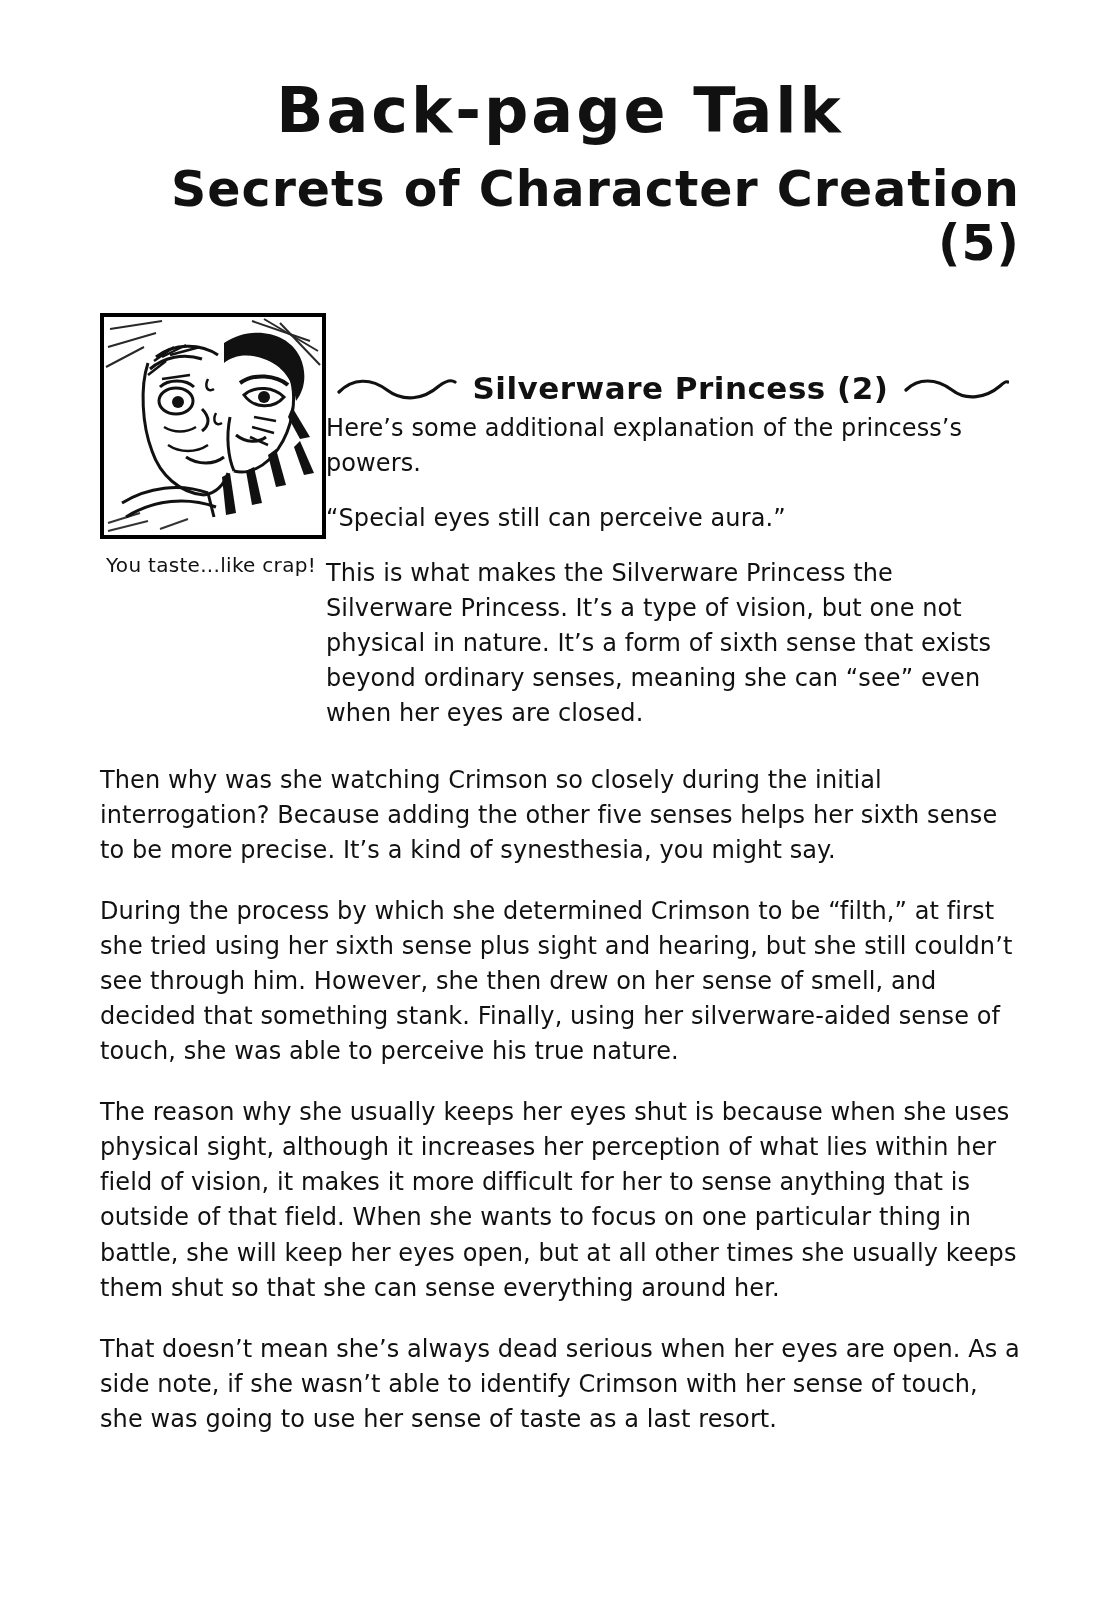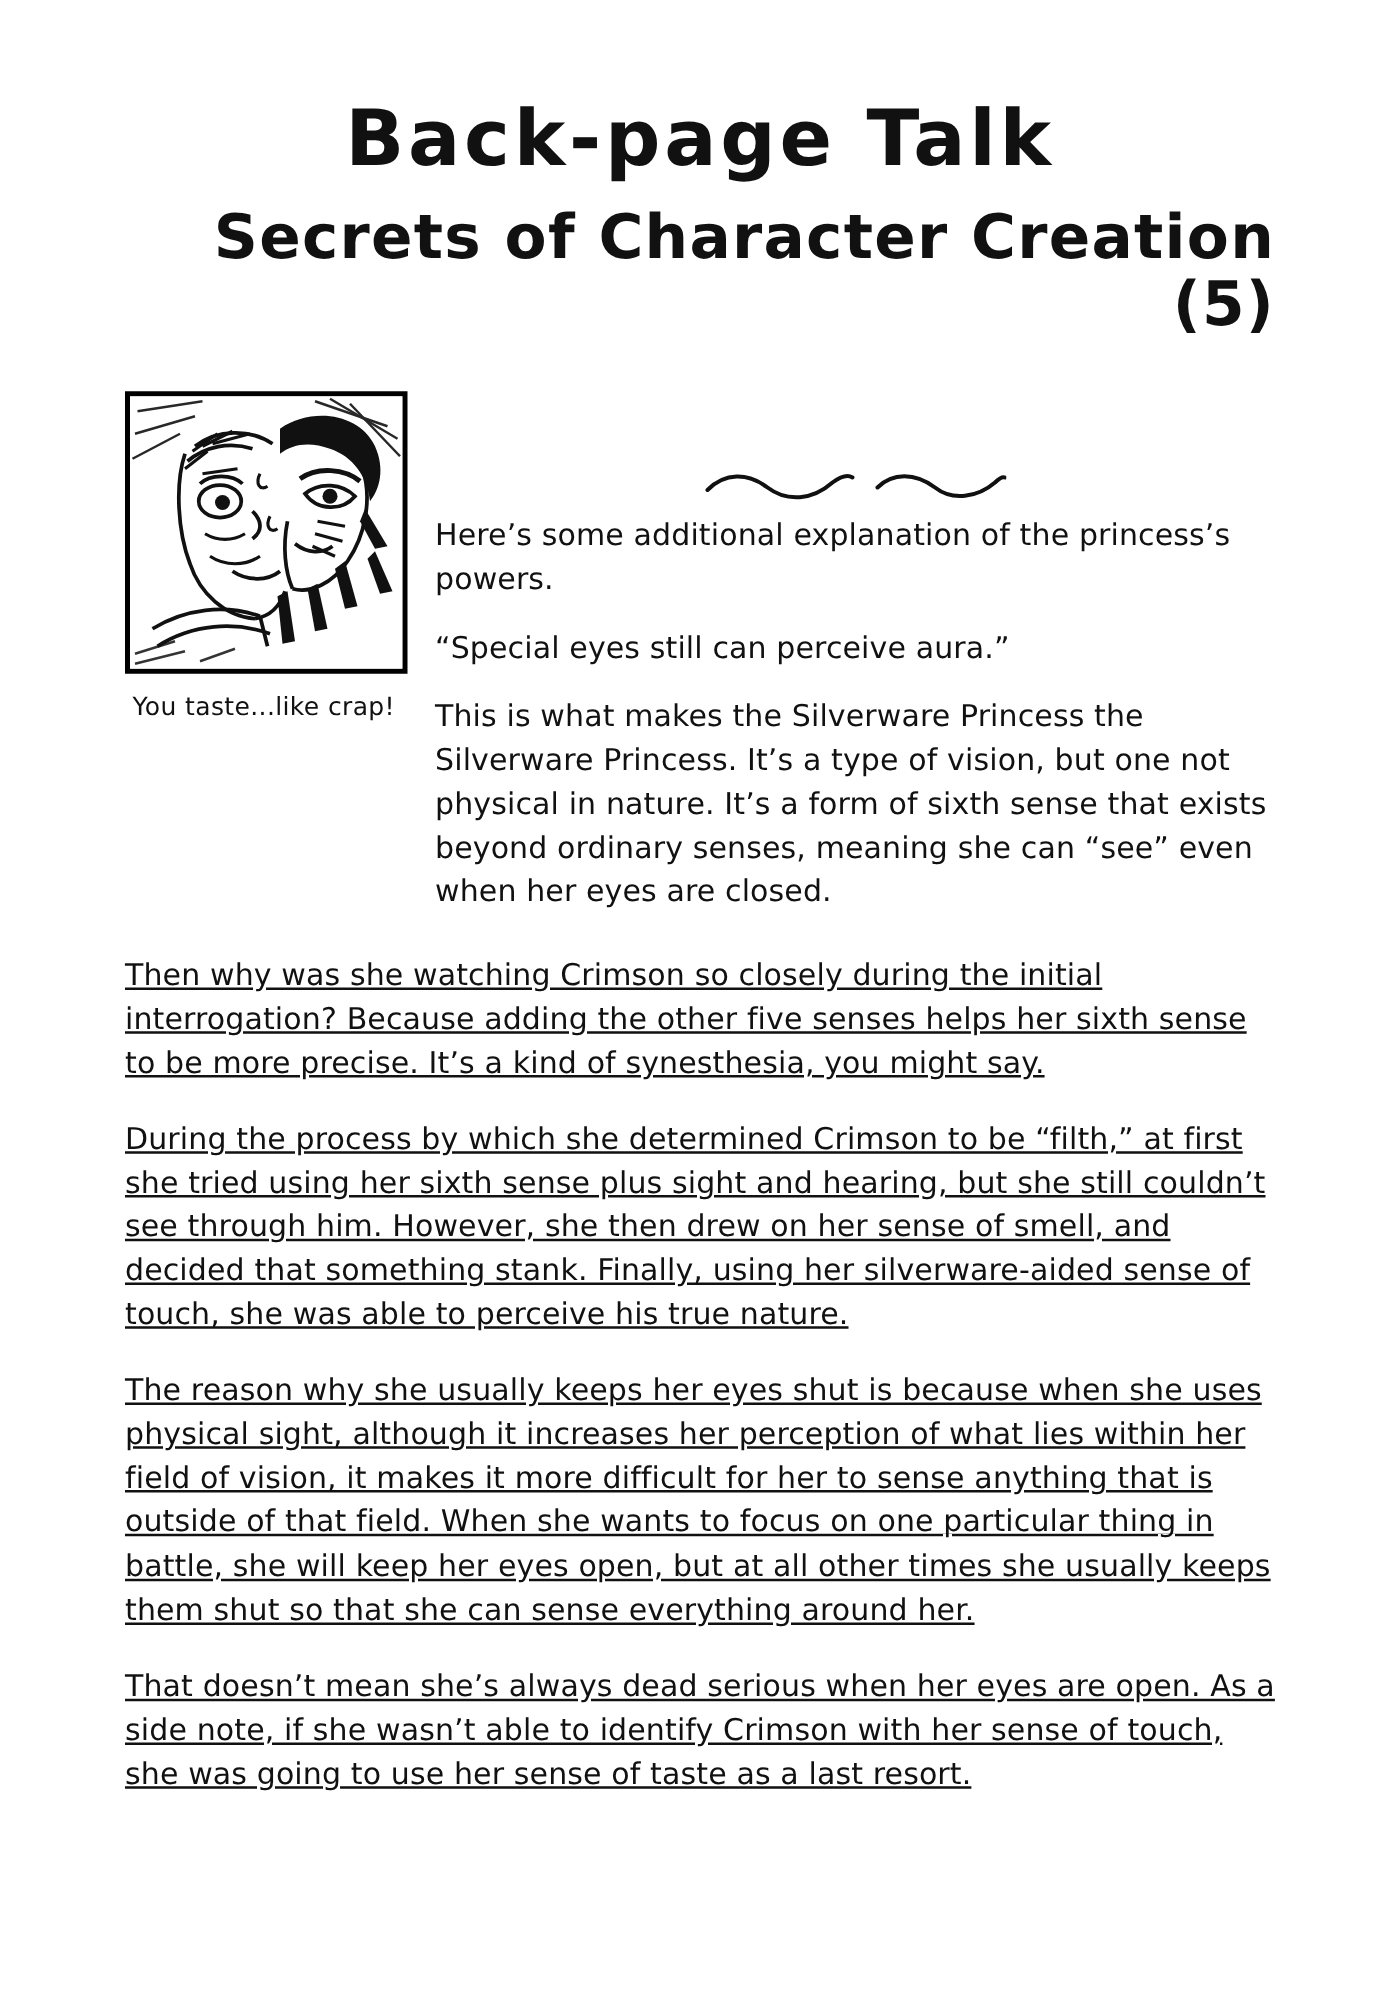--- a/index.html
+++ b/index.html
@@ -68,21 +68,21 @@
 
   
   .upper {
     margin-top: 42px;
     display: flex;
     align-items: flex-start;
   }
   .figure {
     flex: 0 0 auto;
     width: 222px;
-    margin-right: 26px;
+    margin-right: 4px;
   }
   .figure-frame {
     width: 218px;
     height: 218px;
     border: 4px solid #000;
     background: #ffffff;
     position: relative;
     overflow: hidden;
   }
   .figure-frame svg { display: block; }
@@ -98,21 +98,21 @@
   }
 
   
   p.body {
     font-size: 24px;
     line-height: 1.46;
     margin: 0 0 22px 0;
     letter-spacing: 0.1px;
   }
   .upper-text p.body { margin-bottom: 20px; }
-  .lower { margin-top: 12px; text-decoration: underline; }
+  .lower { margin-top: 12px; }
   .lower p.body { margin-bottom: 26px; }
   .lower p.body:last-child { margin-bottom: 0; }
 </style>
 </head>
 <body>
 
 <div class="page">
 
   <h1 class="title-main">Back-page Talk</h1>
   <h2 class="title-sub">Secrets of Character Creation (5)</h2>
@@ -214,20 +214,21 @@
       </div>
       <div class="figure-caption">You taste...like crap!</div>
     </div>
 
     <div class="upper-text">
 
       <div class="section-head">
         <svg class="squiggle left" viewBox="0 0 120 24">
           <path d="M2 16 C16 2 34 2 50 14 C66 26 86 24 102 10 C110 4 115 4 118 6" fill="none" stroke="#111" stroke-width="3.2" stroke-linecap="round"></path>
         </svg>
+        <span class="section-title">Silverware Princess (2)</span>
         <svg class="squiggle right" viewBox="0 0 105 24">
           <path d="M2 14 C14 2 32 2 48 14 C62 25 82 22 96 10 C100 6 102 5 104 6" fill="none" stroke="#111" stroke-width="3.2" stroke-linecap="round"></path>
         </svg>
       </div>
 
       <p class="body">Here’s some additional explanation of the princess’s powers.</p>
       <p class="body">“Special eyes still can perceive aura.”</p>
       <p class="body">This is what makes the Silverware Princess the Silverware Princess. It’s a type of vision, but one not physical in nature. It’s a form of sixth sense that exists beyond ordinary senses, meaning she can “see” even when her eyes are closed.</p>
     </div>
   </div>

